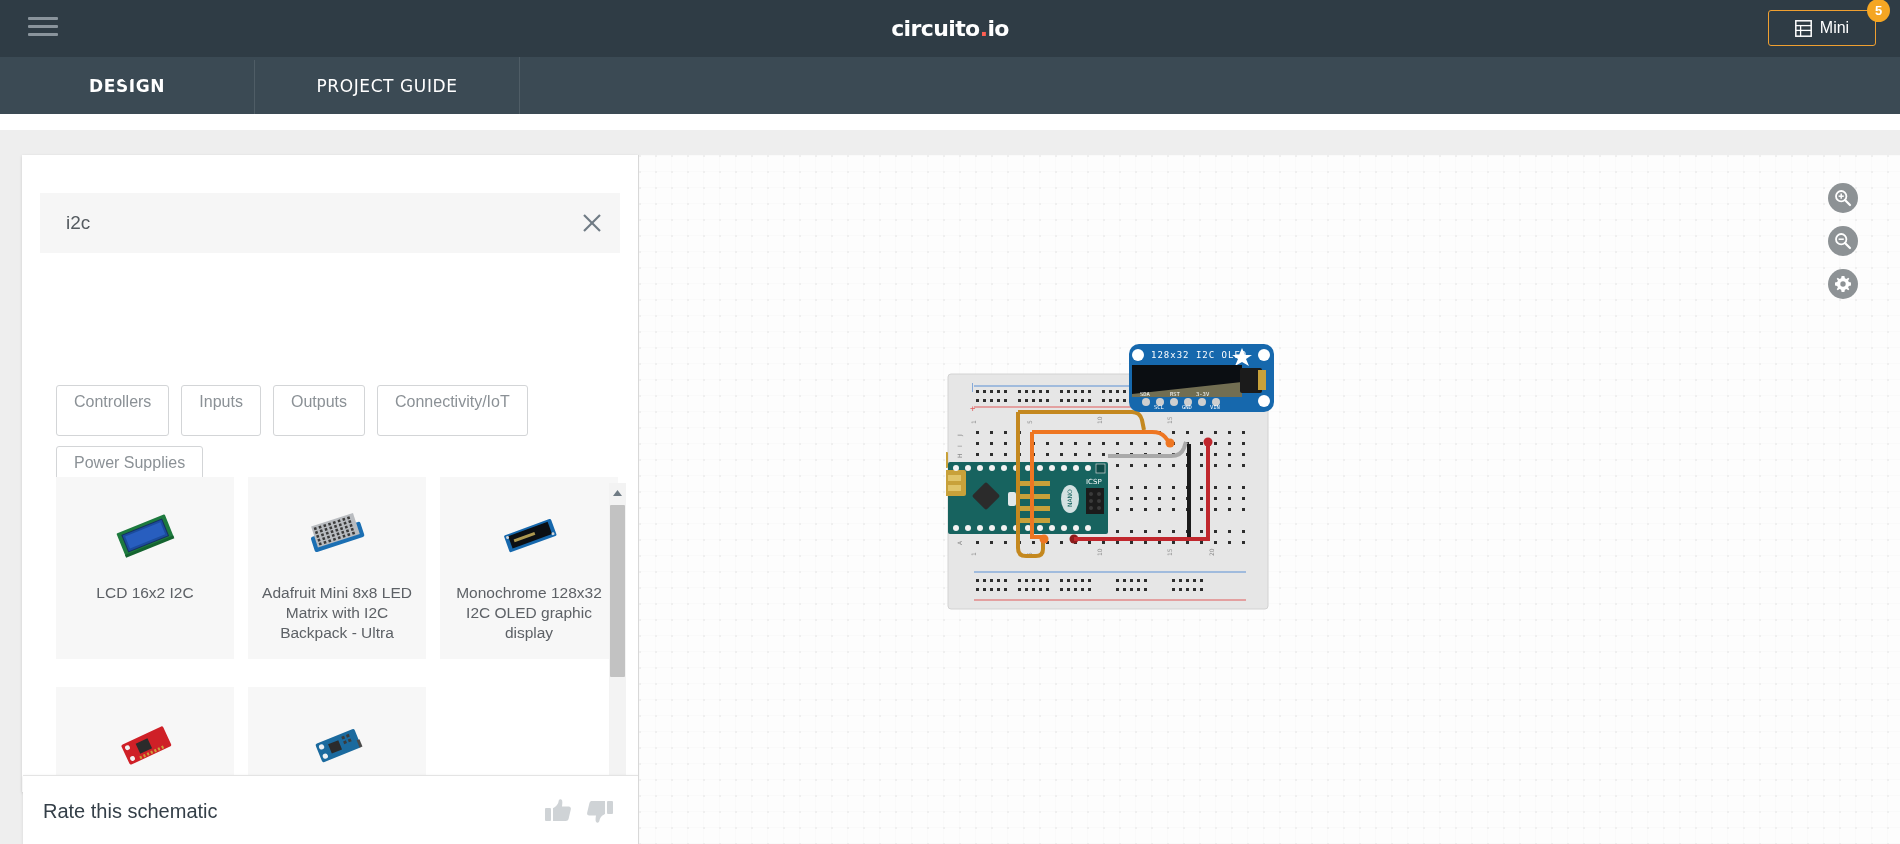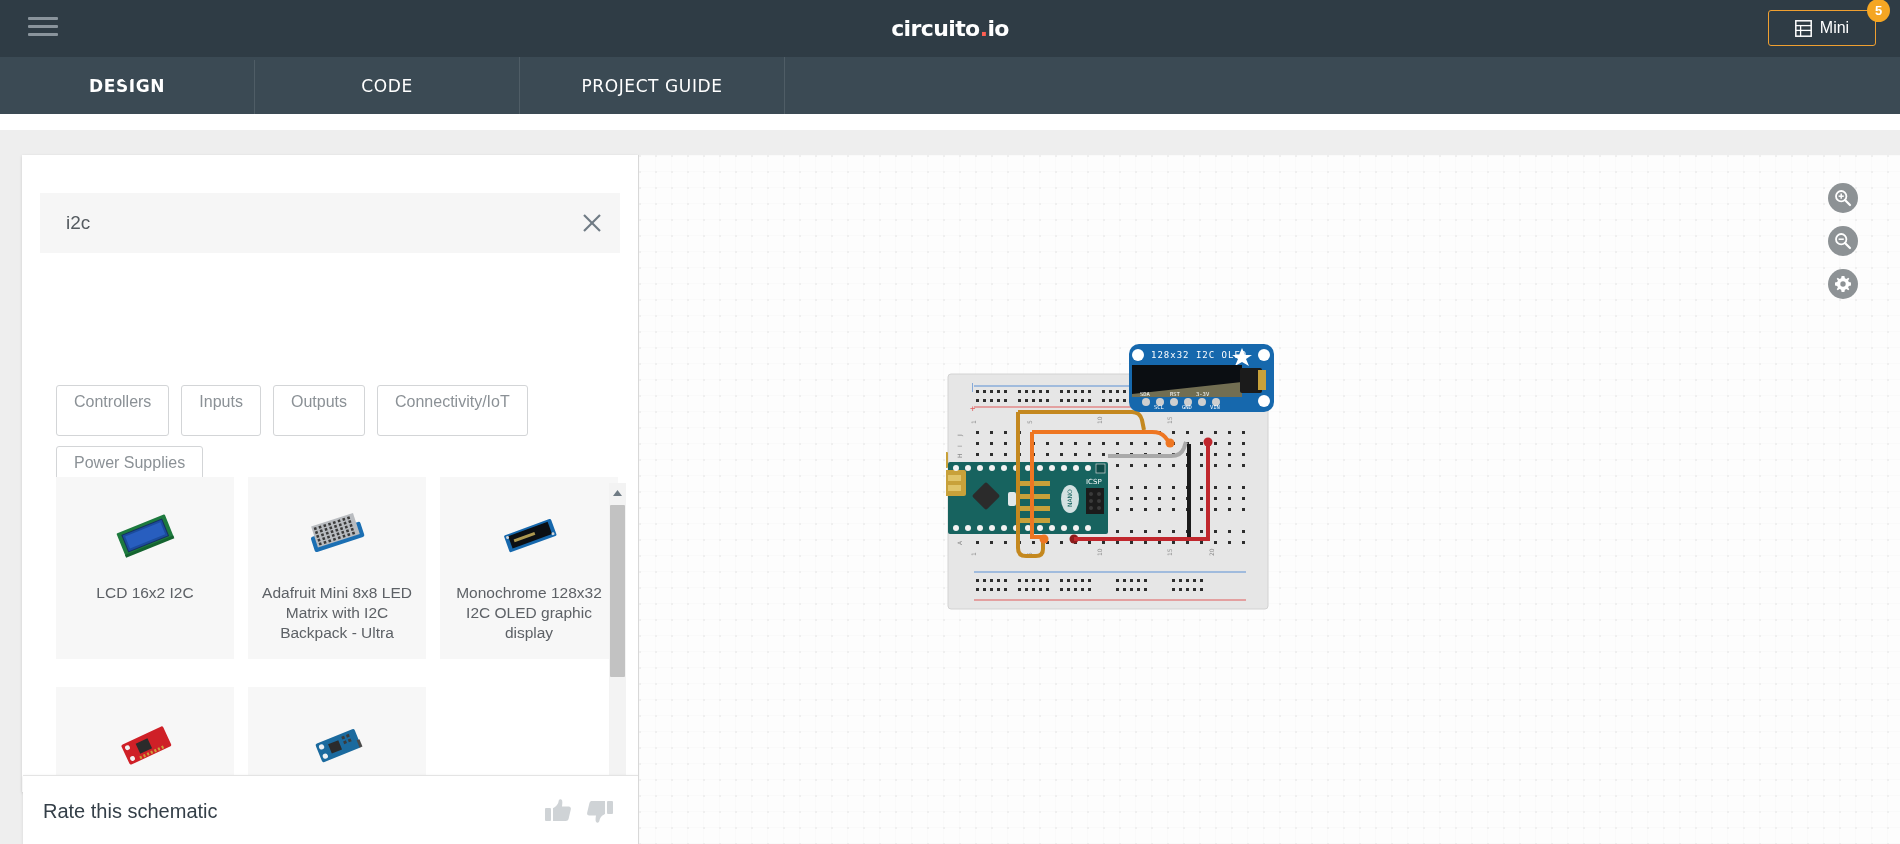--- a/index.html
+++ b/index.html
@@ -219,23 +219,20 @@
       </svg>
     </span>
     <span>Mini</span>
   </div>
   <div class="parts-badge">5</div>
 </div>
 
 <div class="tabbar">
   <div class="tab tab-design">
     <span>DESIGN</span>
-  </div>
-  <div class="tab tab-code">
-    <span>CODE</span>
   </div>
   <div class="tab tab-guide">
     <span>PROJECT GUIDE</span>
   </div>
 </div>
 <div class="tab-pointer">
   <svg width="255" height="26" viewBox="0 0 255 26">
     <polygon points="0,0 255,0 255,2 152,2 127,26 102,2 0,2" fill="#3b4a54"></polygon>
     <polygon points="0,0 255,0 255,3 151,3 127,26 103,3 0,3" fill="#3b4a54"></polygon>
   </svg>

